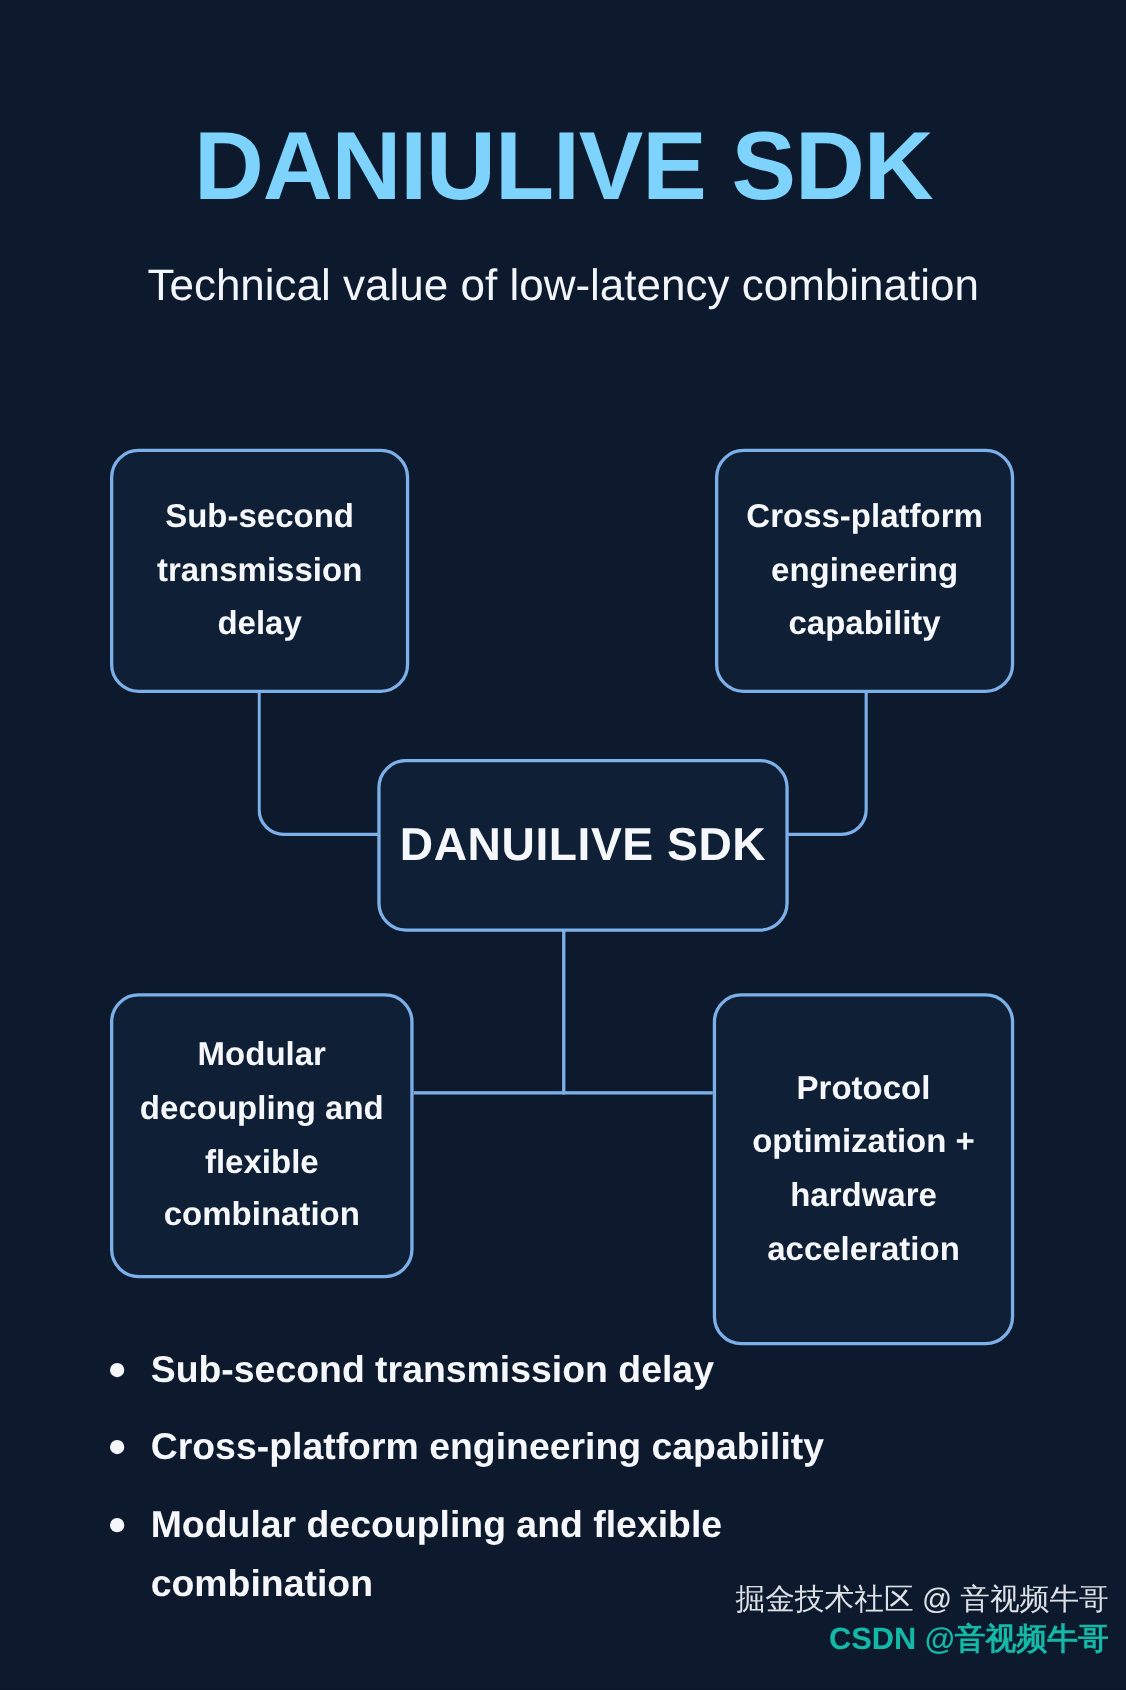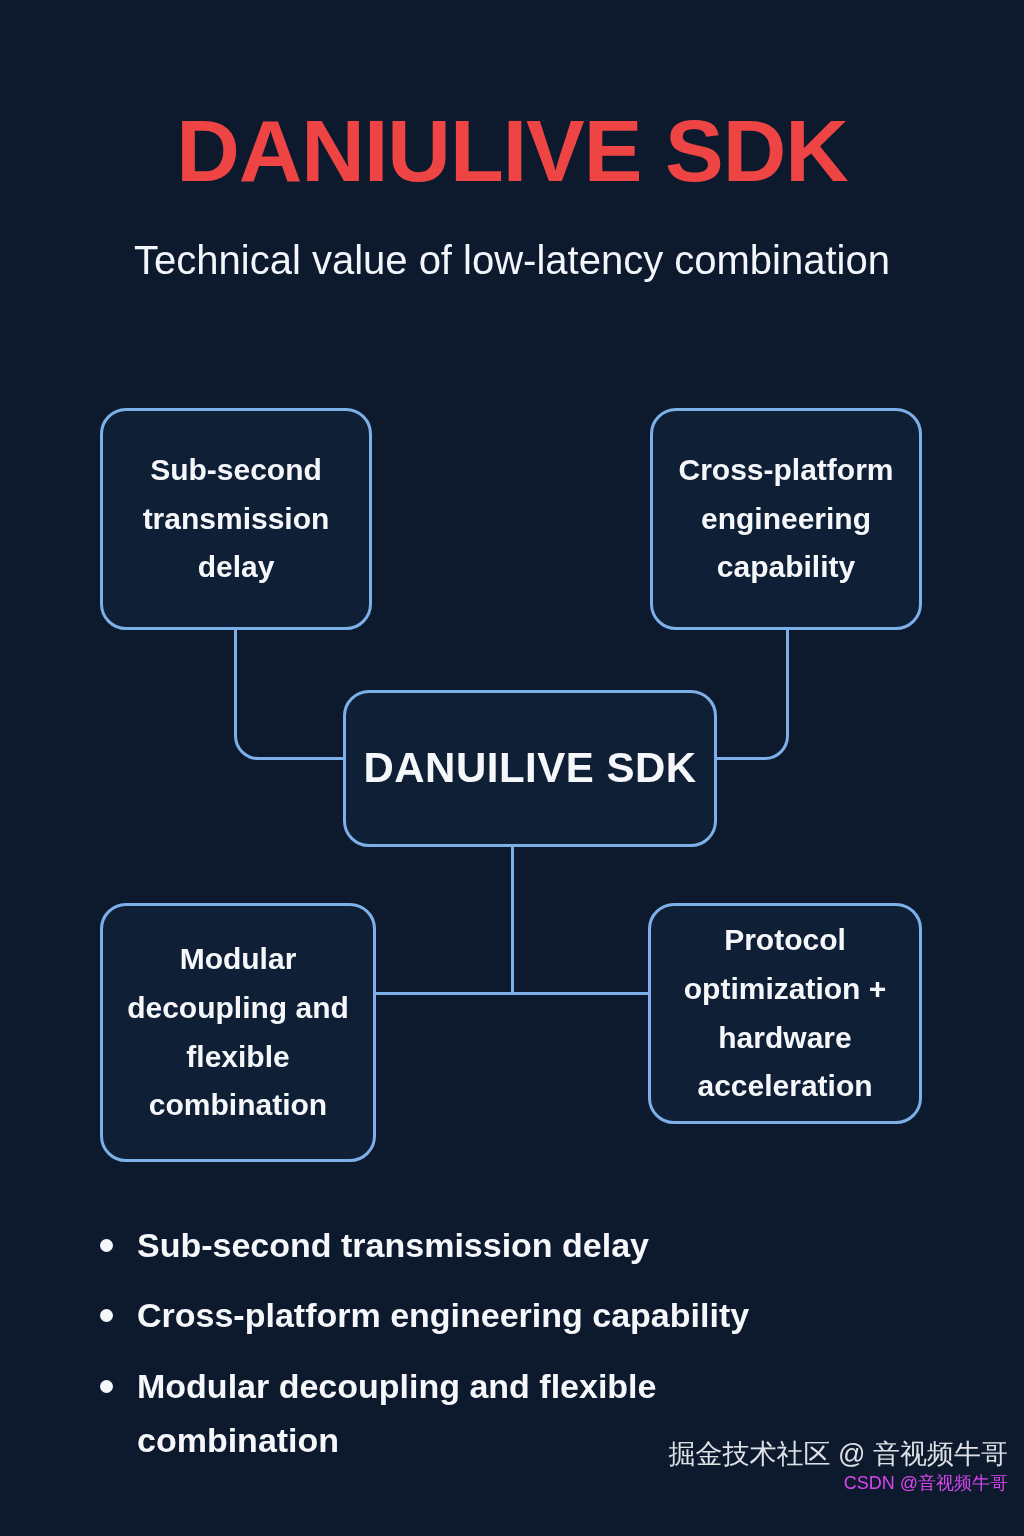--- a/index.html
+++ b/index.html
@@ -15,21 +15,21 @@
   }
   .title {
     position: absolute;
     top: 100px;
     left: 0;
     width: 100%;
     text-align: center;
     font-size: 88px;
     line-height: 1.15;
     font-weight: 800;
-    color: #ef4444;
+    color: #7dd3fc;
     letter-spacing: -1px;
   }
   .subtitle {
     position: absolute;
     top: 238px;
     left: 0;
     width: 100%;
     text-align: center;
     font-size: 40px;
     font-weight: 400;
@@ -48,21 +48,21 @@
     font-size: 30px;
     font-weight: 600;
     line-height: 1.62;
     padding: 0 10px;
   }
   .node-top-left     { left: 100px; top: 408px; width: 272px; height: 222px; }
   .node-top-right    { left: 650px; top: 408px; width: 272px; height: 222px; }
   .node-center       { left: 343px; top: 690px; width: 374px; height: 157px;
                        font-size: 42px; font-weight: 800; letter-spacing: 0.5px; }
   .node-bottom-left  { left: 100px; top: 903px; width: 276px; height: 259px; }
-  .node-bottom-right { left: 648px; top: 903px; width: 274px; height: 221px; }
+  .node-bottom-right { left: 648px; top: 903px; width: 274px; height: 320px; }
 
   .conn { position: absolute; }
   .conn-elbow-left {
     left: 234px; top: 630px; width: 110px; height: 130px;
     border-left: 3px solid #7db0e8;
     border-bottom: 3px solid #7db0e8;
     border-bottom-left-radius: 24px;
   }
   .conn-elbow-right {
     left: 681px; top: 630px; width: 108px; height: 130px;
@@ -105,24 +105,25 @@
     right: 16px;
     top: 1438px;
     text-align: right;
   }
   .watermark-line1 {
     font-size: 27px;
     color: #dde1e6;
     line-height: 1.2;
   }
   .watermark-line2 {
-    font-size: 18px;
-    color: #d946ef;
+    font-size: 28px;
+    color: #14b8a6;
     line-height: 1.2;
     margin-top: 3px;
+    font-weight: bold;
   }
 </style>
 </head>
 <body>
 
 <div class="page">
 
   <div class="title">DANIULIVE SDK</div>
   <div class="subtitle">Technical value of low-latency combination</div>
 

